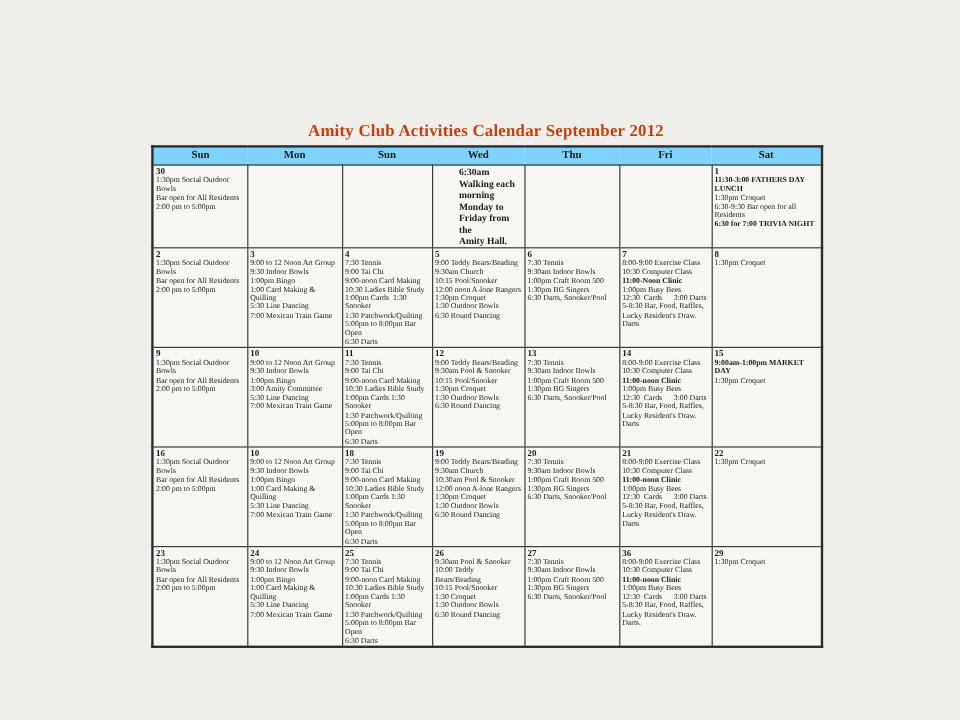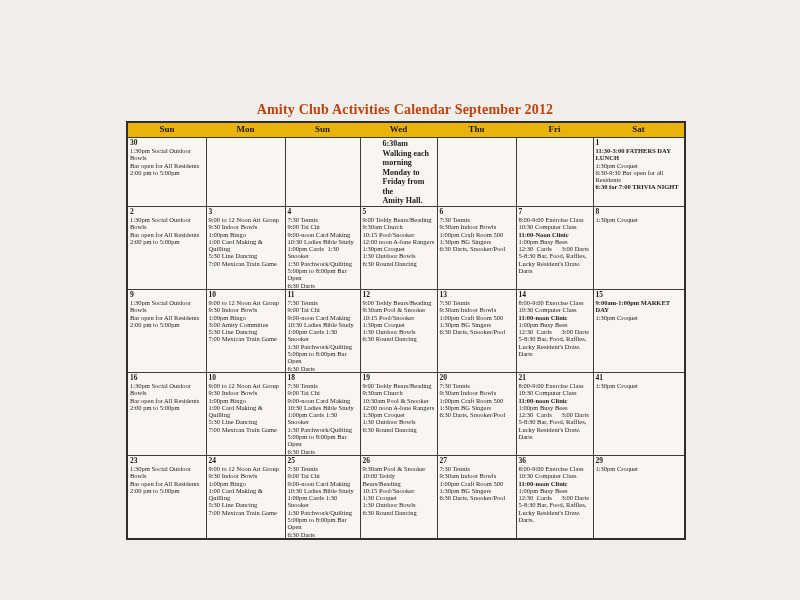--- a/index.html
+++ b/index.html
@@ -26,21 +26,21 @@
     border-collapse:collapse;
     background:#f7f6f2;
   }
   table.grid thead th{
     border:none;
     font-size:9px;
     font-weight:bold;
     text-align:center;
     padding:0 0 2px 0;
     height:12px;
-    background:#eab308;
+    background:#7dd3fc;
   }
   table.grid td{
     border:1px solid #3c3c3c;
     vertical-align:top;
     padding:1px 2px 0 2px;
     overflow:hidden;
   }
   table.grid{border:2px solid #2e2e2e;}
   tbody tr:nth-child(1){height:69px;}
   tbody tr:nth-child(2){height:68px;}
@@ -287,21 +287,21 @@
               <div class="line">8:00-9:00 Exercise Class</div>
               <div class="line">10:30 Computer Class</div>
               <div class="line b">11:00-noon Clinic</div>
               <div class="line">1:00pm Busy Bees</div>
               <div class="line">12:30  Cards      3:00 Darts</div>
               <div class="line">5-8:30 Bar, Food, Raffles,</div>
               <div class="line">Lucky Resident's Draw.</div>
               <div class="line">Darts</div>
             </td>
             <td>
-              <div class="dnum">41</div>
+              <div class="dnum">22</div>
               <div class="line">1:30pm Croquet</div>
             </td>
           </tr>
           <tr>
             <td>
               <div class="dnum">23</div>
               <div class="line">1:30pm Social Outdoor Bowls</div>
               <div class="line">Bar open for All Residents</div>
               <div class="line">2:00 pm to 5:00pm</div>
             </td>

